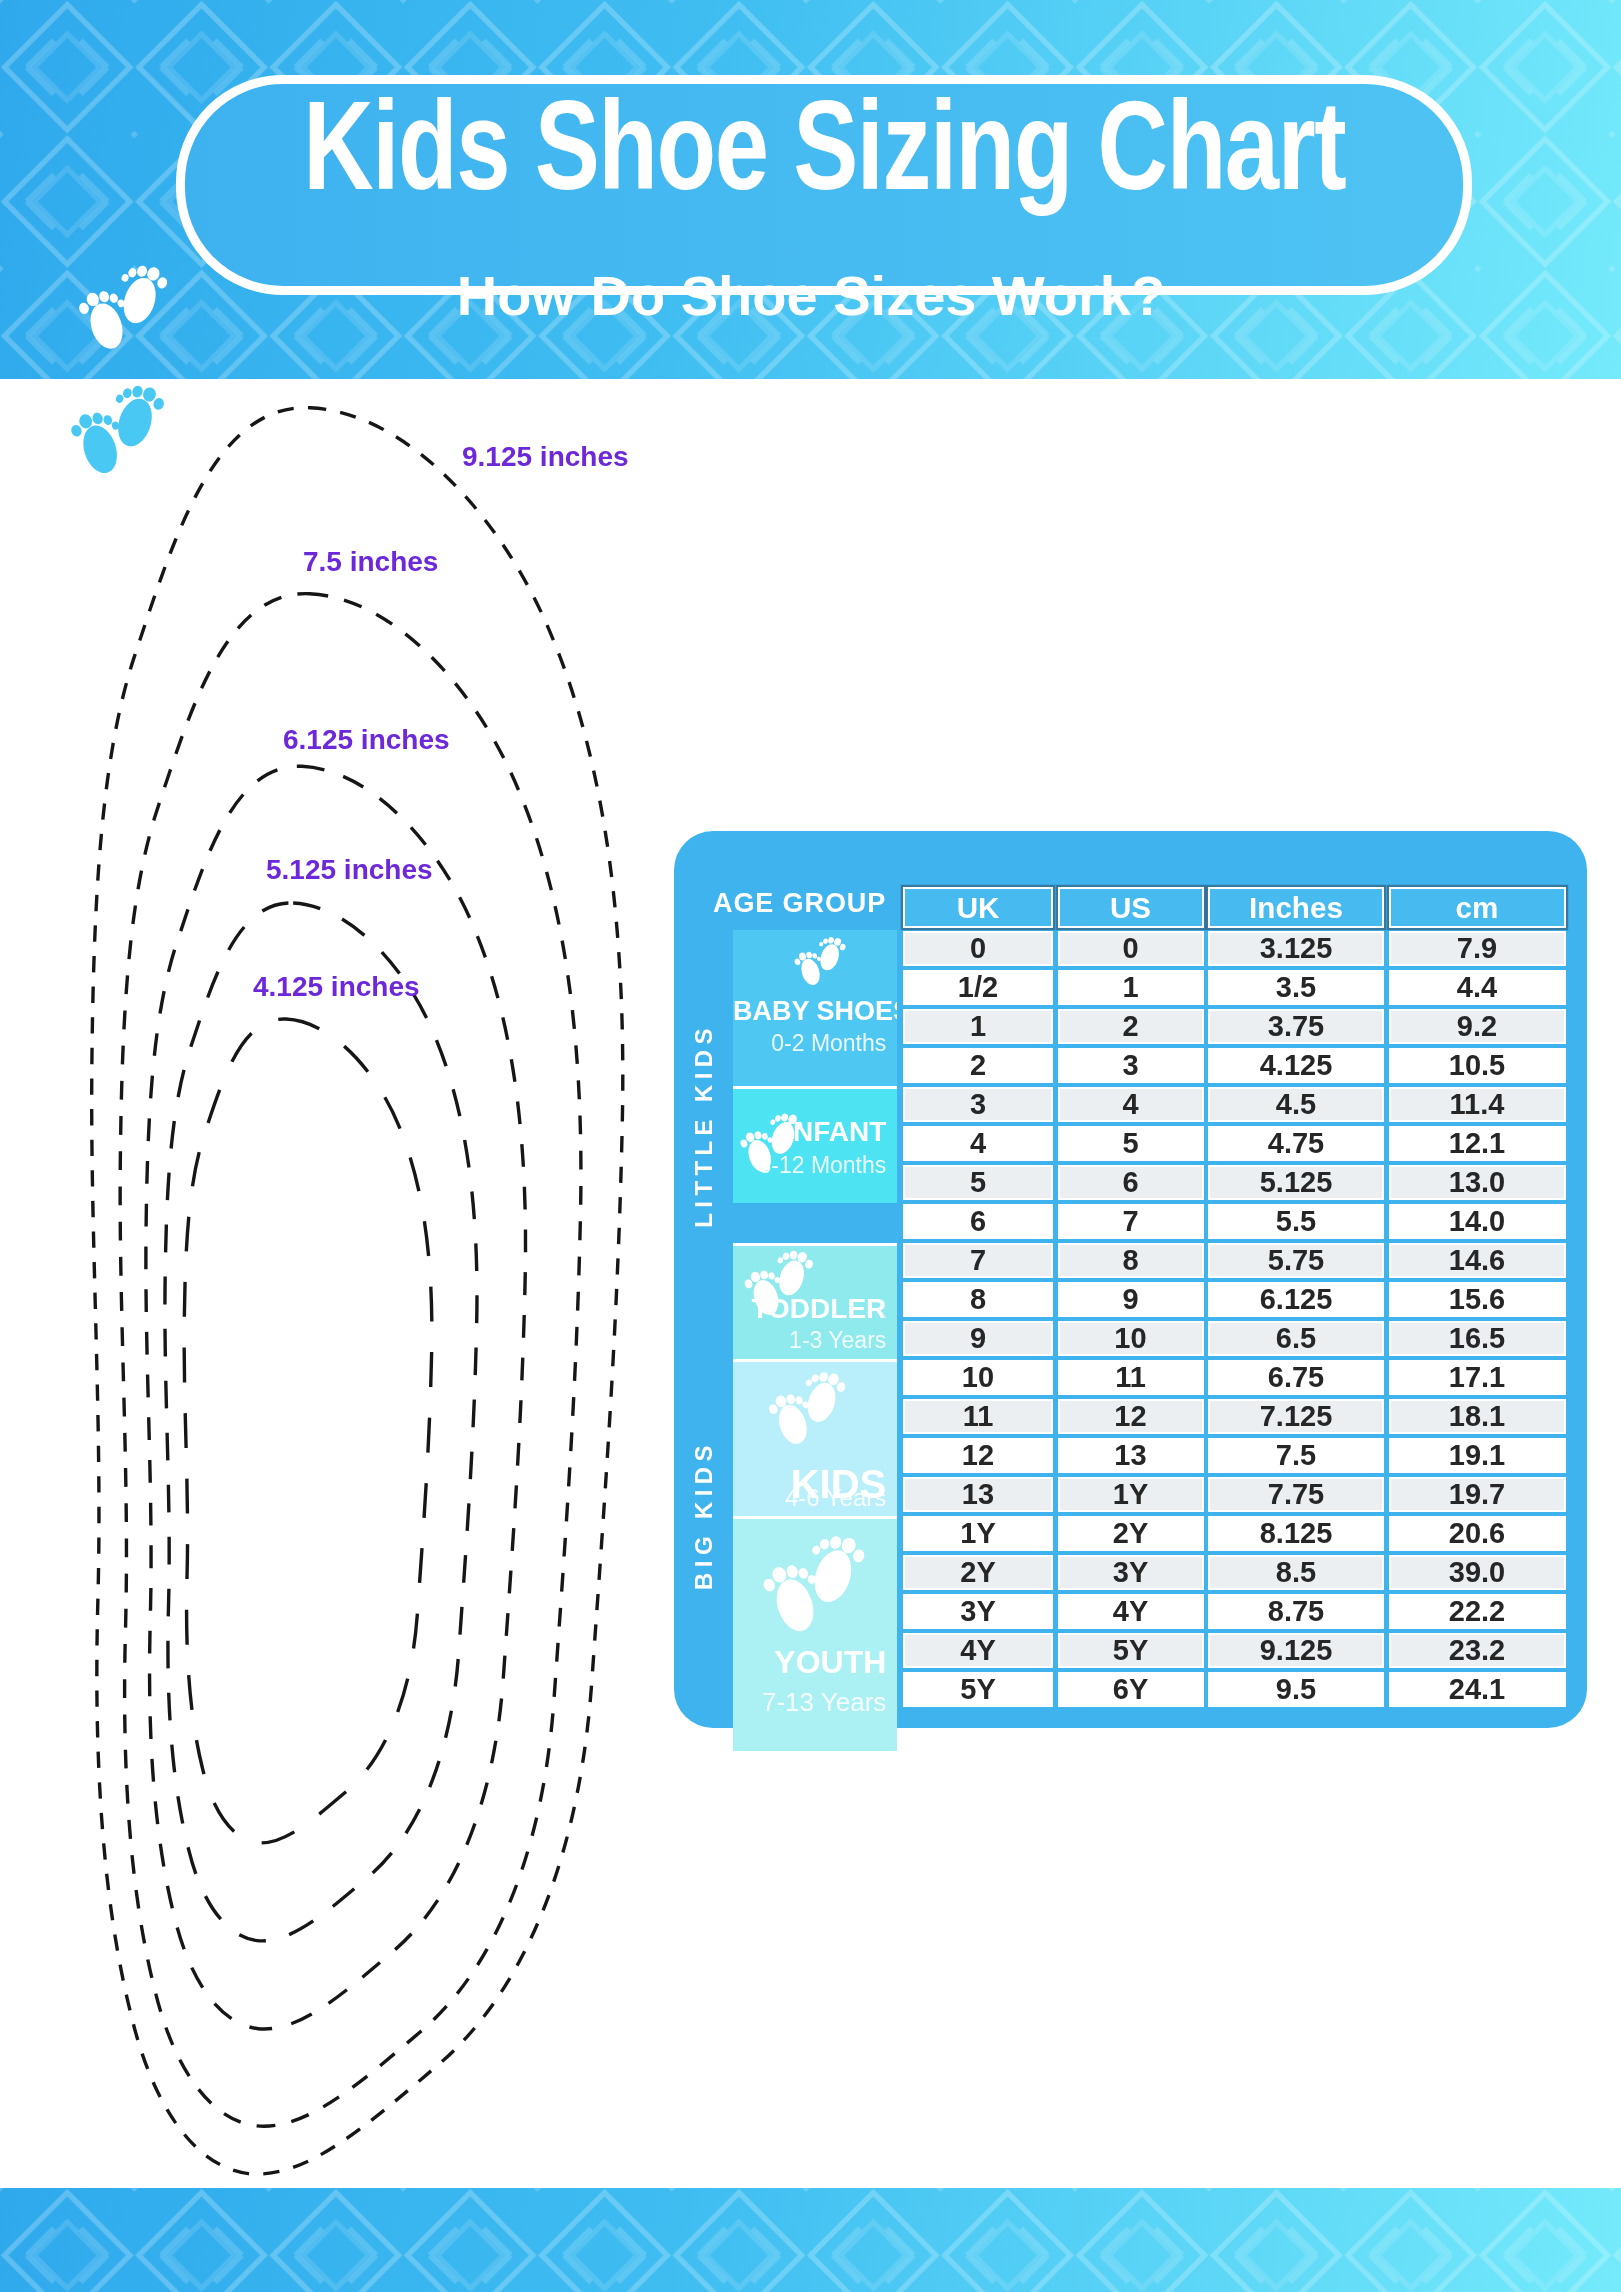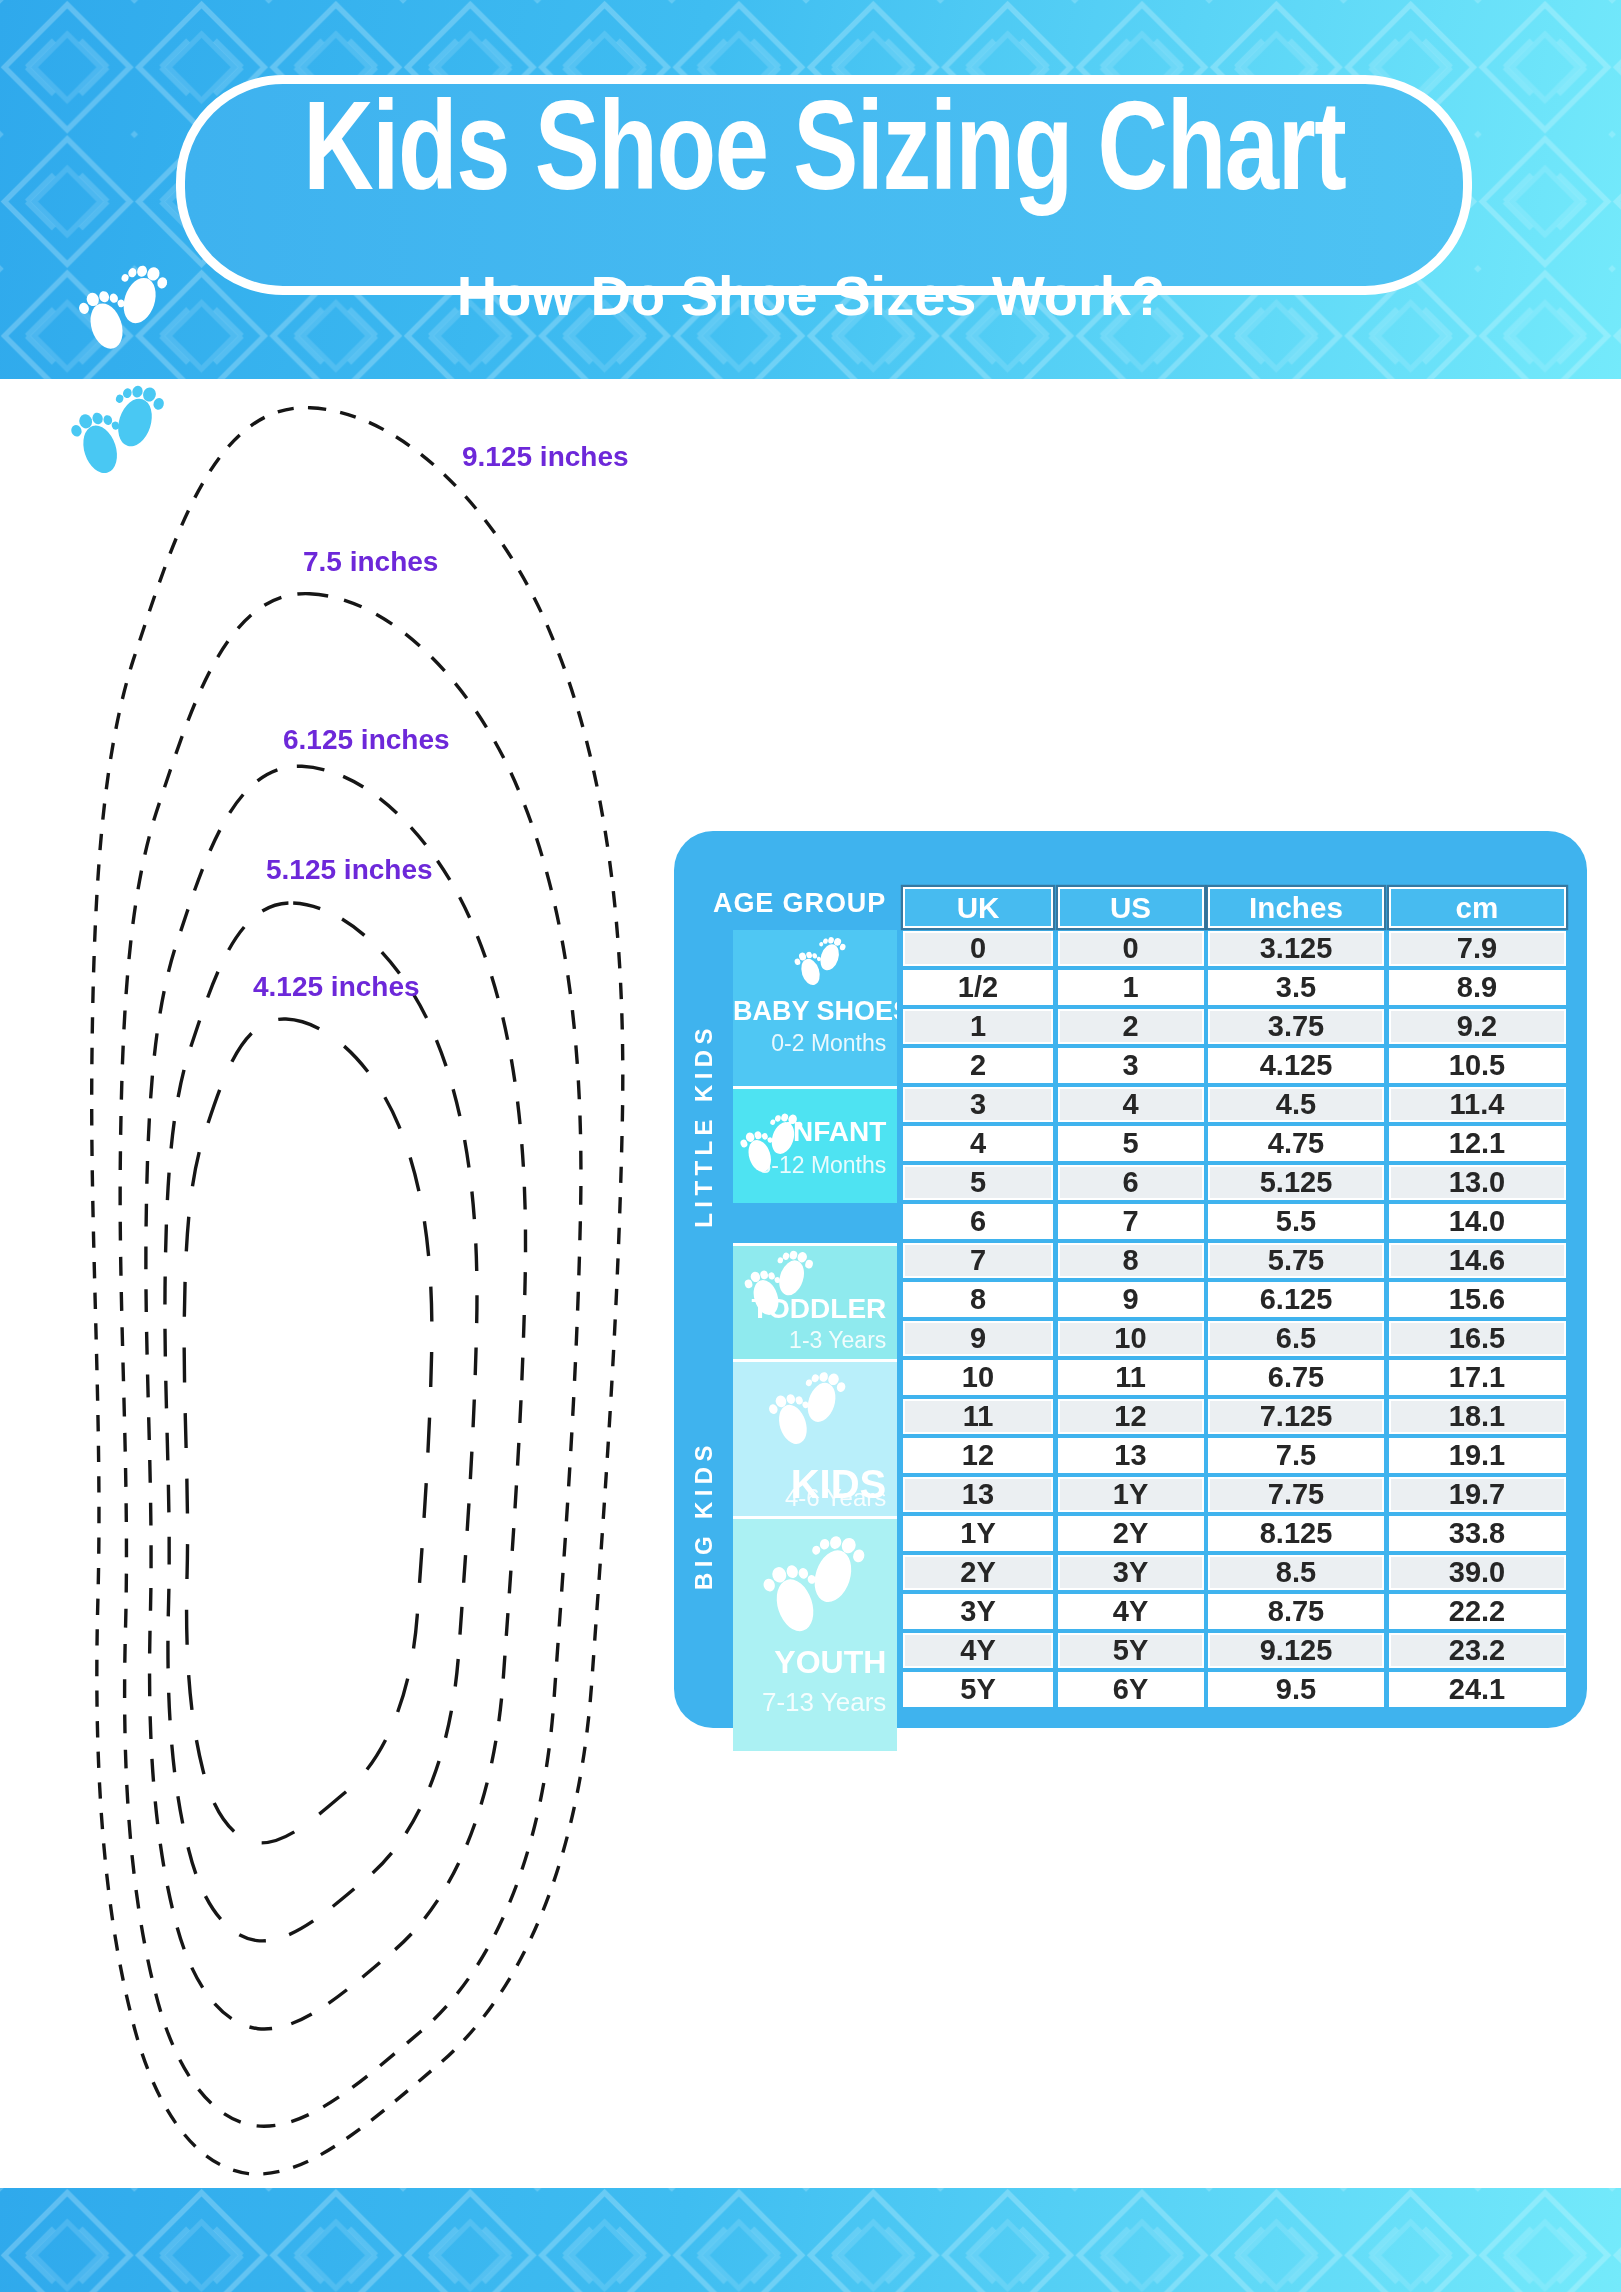--- a/index.html
+++ b/index.html
@@ -218,21 +218,21 @@
         <div class="trow">
           <div class="cell even">0</div>
           <div class="cell even">0</div>
           <div class="cell even">3.125</div>
           <div class="cell even">7.9</div>
         </div>
         <div class="trow">
           <div class="cell">1/2</div>
           <div class="cell">1</div>
           <div class="cell">3.5</div>
-          <div class="cell">8.9</div>
+          <div class="cell">4.4</div>
         </div>
         <div class="trow">
           <div class="cell even">1</div>
           <div class="cell even">2</div>
           <div class="cell even">3.75</div>
           <div class="cell even">9.2</div>
         </div>
         <div class="trow">
           <div class="cell">2</div>
           <div class="cell">3</div>
@@ -302,21 +302,21 @@
         <div class="trow">
           <div class="cell even">13</div>
           <div class="cell even">1Y</div>
           <div class="cell even">7.75</div>
           <div class="cell even">19.7</div>
         </div>
         <div class="trow">
           <div class="cell">1Y</div>
           <div class="cell">2Y</div>
           <div class="cell">8.125</div>
-          <div class="cell">33.8</div>
+          <div class="cell">20.6</div>
         </div>
         <div class="trow">
           <div class="cell even">2Y</div>
           <div class="cell even">3Y</div>
           <div class="cell even">8.5</div>
           <div class="cell even">39.0</div>
         </div>
         <div class="trow">
           <div class="cell">3Y</div>
           <div class="cell">4Y</div>

